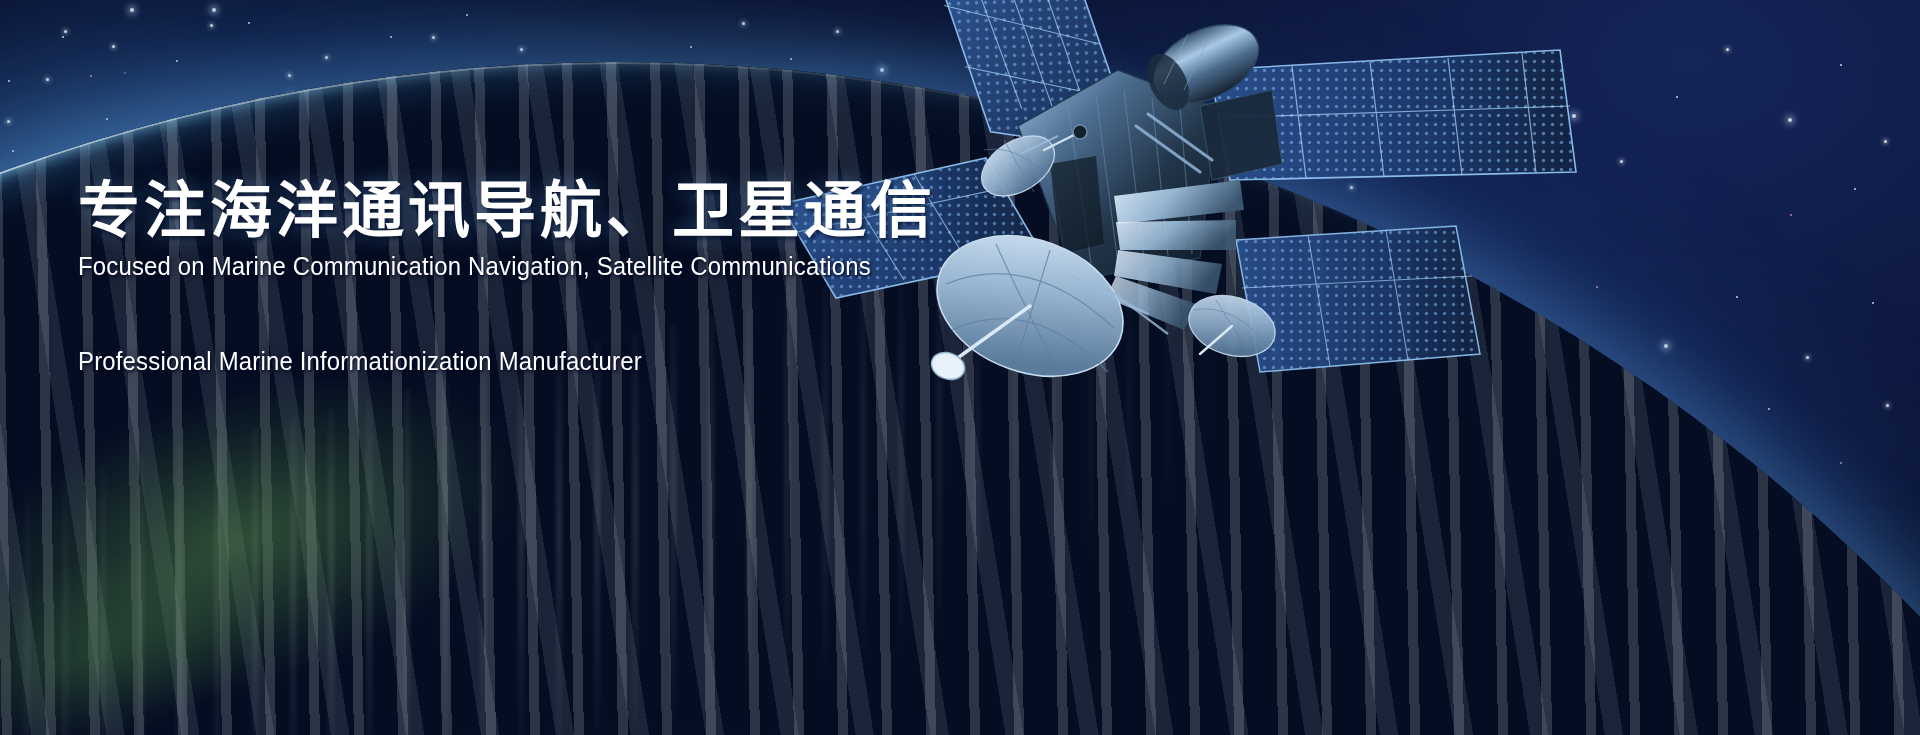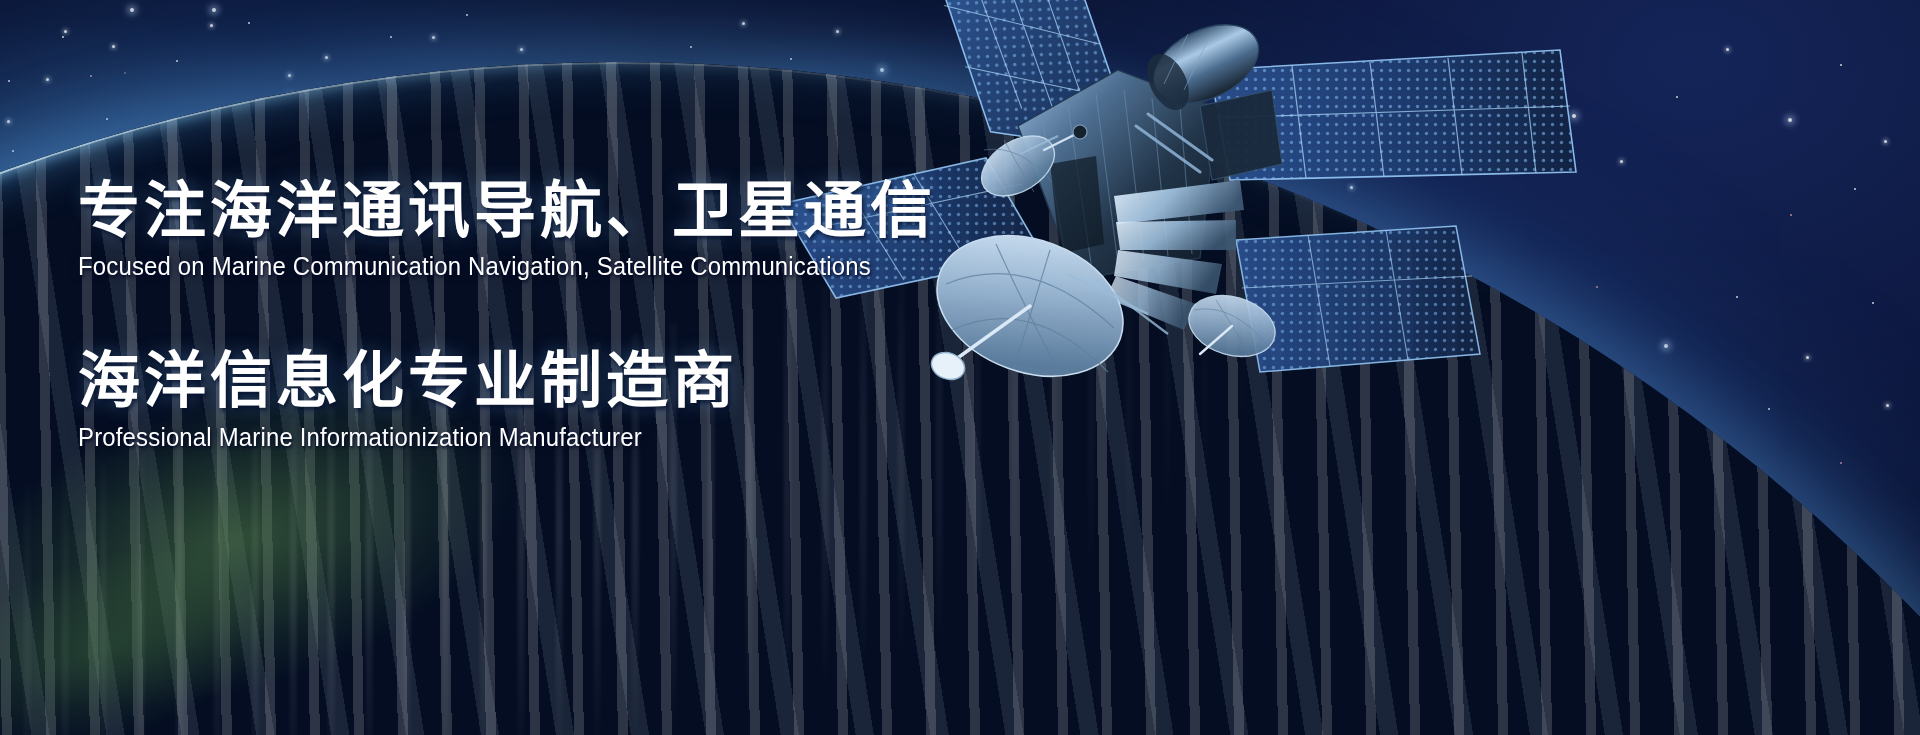--- a/index.html
+++ b/index.html
@@ -489,19 +489,18 @@
   </div>
 
   <div class="copy">
 
     <div class="block1">
       <div class="headline">专注海洋通讯导航、卫星通信</div>
       <div class="subline">Focused on Marine Communication Navigation, Satellite Communications</div>
     </div>
 
     <div class="block2">
-      <div class="headline">海洋信息化专业制造商</div>
       <div class="subline">Professional Marine Informationization Manufacturer</div>
     </div>
 
   </div>
 
 </div>
 
 </body></html>

